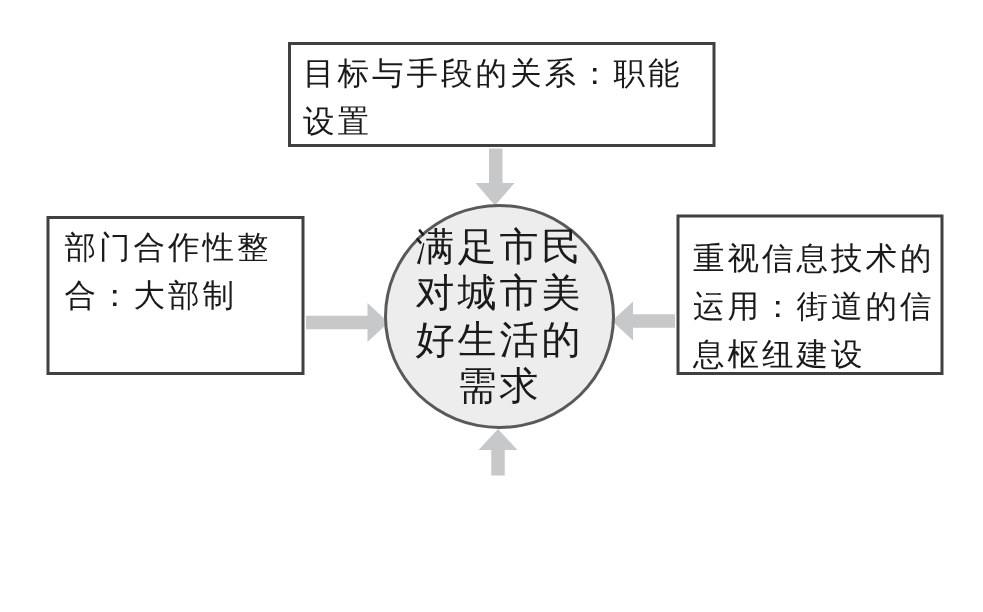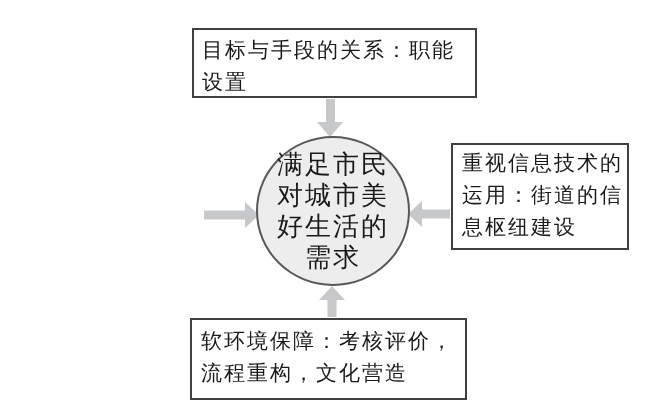--- a/index.html
+++ b/index.html
@@ -28,21 +28,21 @@
     border:2px solid var(--box-border);
     font-size:21px;
     line-height:32px;
     letter-spacing:2px;
     color:var(--text);
     text-align:left;
     word-break:break-all;
   }
   .node-top   {left:192px; top:28px;  width:285px; height:70px;  padding:4px 8px 0 8px;}
   .node-left  {left:31px;  top:144px; width:172px; height:106px; padding:4px 8px 0 10px;}
-  .node-right {left:451px; top:143px; width:178px; height:107px; padding:2px 2px 0 9px;}
+  .node-right {left:451px; top:143px; width:178px; height:107px; padding:12px 2px 0 9px;}
   .node-bottom{left:190px; top:318px; width:277px; height:82px;  padding:5px 8px 0 9px;}
   .center-node{
     position:absolute;
     left:256px; top:136px;
     width:154px; height:150px;
     box-sizing:border-box;
     background:var(--circle-fill);
     border:2px solid var(--circle-border);
     border-radius:50%;
     display:flex;
@@ -69,26 +69,26 @@
 
     <polygon points="204,210.5 245,210.5 245,202 259,215 245,228 245,219.5 204,219.5" fill="#c6c8ca"></polygon>
 
     <polygon points="450,209.5 422,209.5 422,201 408,214 422,227 422,218.5 450,218.5" fill="#c6c8ca"></polygon>
   </svg>
 
   <div class="node node-top">
     <span>目标与手段的关系：职能设置</span>
   </div>
 
+  <div class="node node-left">
+    <span>部门合作性整合：大部制</span>
+  </div>
 
   <div class="node node-right">
     <span>重视信息技术的运用：街道的信息枢纽建设</span>
   </div>
 
-  <div class="node node-bottom">
-    <span>软环境保障：考核评价，流程重构，文化营造</span>
-  </div>
 
   <div class="center-node">
     <span class="txt">满足市民对城市美好生活的需求</span>
   </div>
 
 </div>
 
 </body></html>

